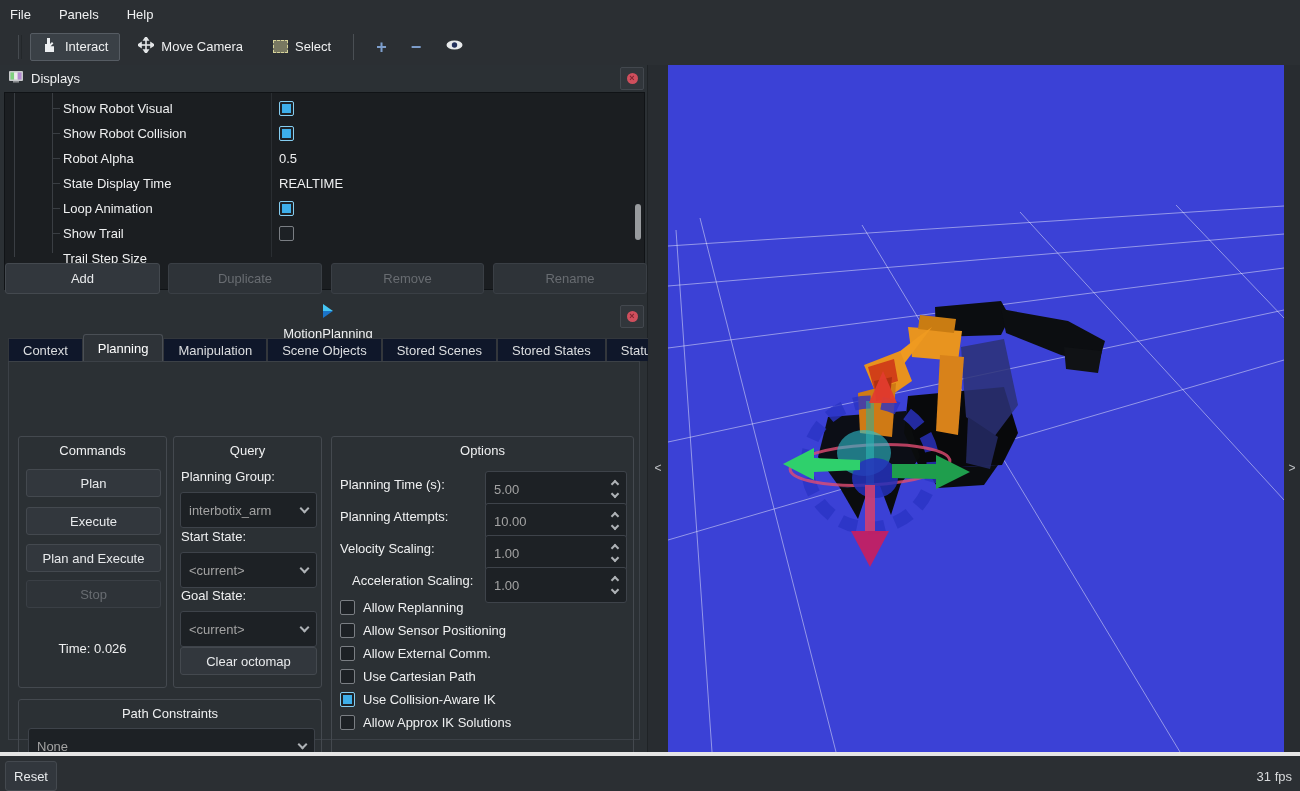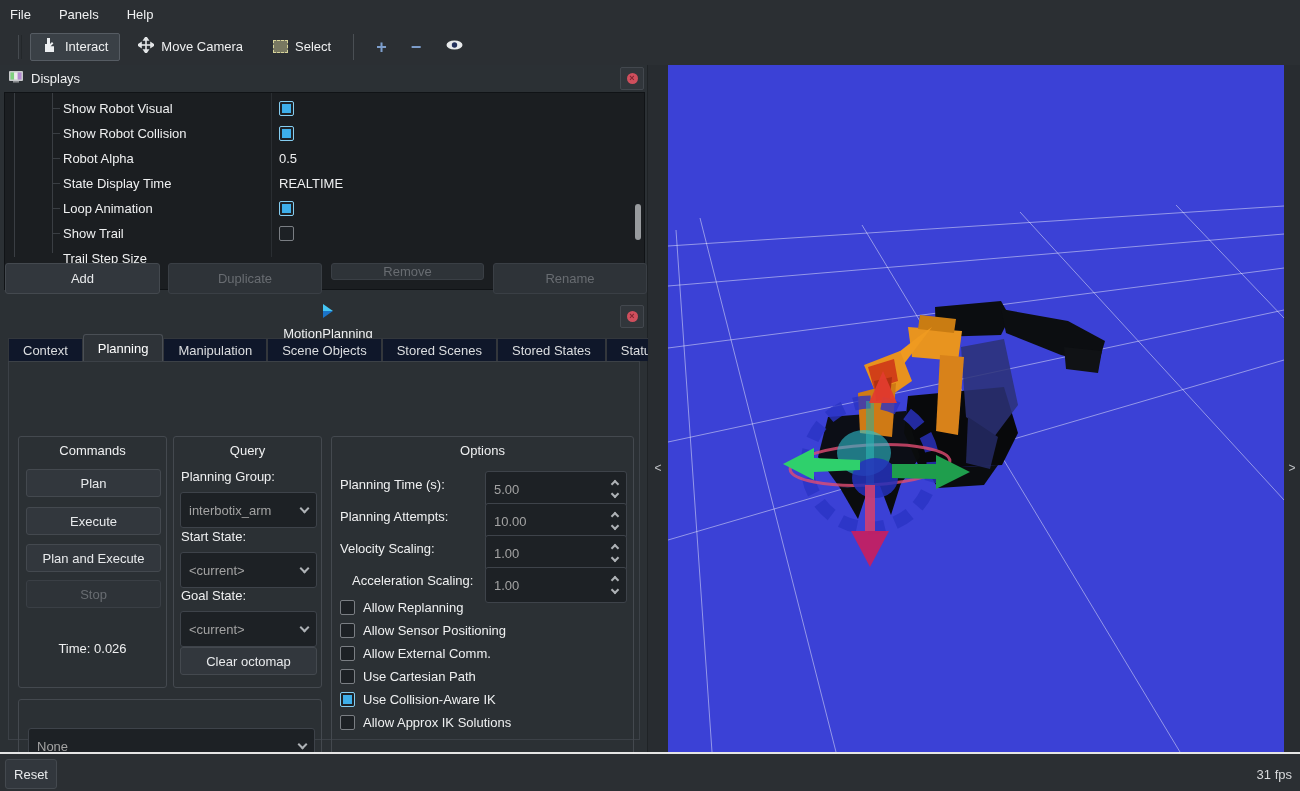--- a/index.html
+++ b/index.html
@@ -66,21 +66,21 @@
   .arrows { margin-left:auto; display:flex; flex-direction:column; gap:4px; align-items:center; }
   .a-up { width:6px; height:6px; border-left:2px solid #aeb2b6; border-top:2px solid #aeb2b6; transform:rotate(45deg); }
   .a-dn { width:6px; height:6px; border-right:2px solid #aeb2b6; border-bottom:2px solid #aeb2b6; transform:rotate(45deg); }
   .chkrow { position:absolute; left:8px; display:flex; align-items:center; gap:8px; white-space:nowrap; }
   
   .lstrip { position:absolute; left:648px; top:65px; width:20px; height:687px; background:#282c30; }
   .rstrip { position:absolute; left:1284px; top:65px; width:16px; height:687px; background:#282c30; }
   .collapser { position:absolute; top:396px; width:100%; text-align:center; color:#c0c3c6; font-size:12px; }
   .viewport { position:absolute; left:668px; top:65px; width:616px; height:687px; background:#3b41d6; }
   
-  .statusbar { position:absolute; left:0; top:752px; width:1300px; height:39px; background:#2b2f33; border-top:2px solid #e5e5e5; }
+  .statusbar { position:absolute; left:0; top:752px; width:1300px; height:39px; background:#2b2f33; border-top:4px solid #e5e5e5; }
   .fps { position:absolute; right:8px; top:13px; color:#d7d9db; }
 </style>
 </head>
 <body>
 
 <div class="menubar">
   <span class="mitem">File</span>
   <span class="mitem">Panels</span>
   <span class="mitem">Help</span>
 </div>
@@ -184,21 +184,21 @@
     </div>
     <div class="drow" style="top:153px;">
 
       <span class="dlabel">Trail Step Size</span>
     </div>
     <div class="scrollhandle"></div>
   </div>
 
   <div class="btn" style="left:5px; top:198px; width:155px; height:31px;">Add</div>
   <div class="btn disabled" style="left:168px; top:198px; width:154px; height:31px;">Duplicate</div>
-  <div class="btn disabled" style="left:331px; top:198px; width:153px; height:17px;">Remove</div>
+  <div class="btn disabled" style="left:331px; top:198px; width:153px; height:31px;">Remove</div>
   <div class="btn disabled" style="left:493px; top:198px; width:154px; height:31px;">Rename</div>
 
   <div style="position:absolute; left:0; top:234px; width:648px; height:453px;">
     <div class="phead" style="top:4px;flex-direction:column;">
       <span class="mp-icon">
         <svg width="16" height="16" viewBox="0 0 16 16">
           <polygon points="3,1 13,8 3,8" fill="#45c6f4"></polygon>
             <polygon points="3,8 13,8 3,15" fill="#1b74c9"></polygon>
         </svg>
       </span>
@@ -310,20 +310,21 @@
           </span>
         <span>Use Collision-Aware IK</span>
       </div>
       <div class="chkrow" style="top:278px;">
         <span class="cb"></span>
         <span>Allow Approx IK Solutions</span>
       </div>
     </div>
 
     <div class="groupbox" style="left:18px; top:400px; width:304px; height:94px;">
+      <div class="gtitle">Path Constraints</div>
       <div class="combo" style="left:9px; top:28px; width:287px; height:25px;">
         <span>None</span>
         <span class="chev"></span>
       </div>
       <div class="glabel" style="left:9px; top:70px;">Goal Tolerance:</div>
       <div class="spin" style="left:156px; top:64px; width:140px; height:26px;">
         <span>0.00</span>
         <span class="arrows">
             <span class="a-up"></span>
             <span class="a-dn"></span>

